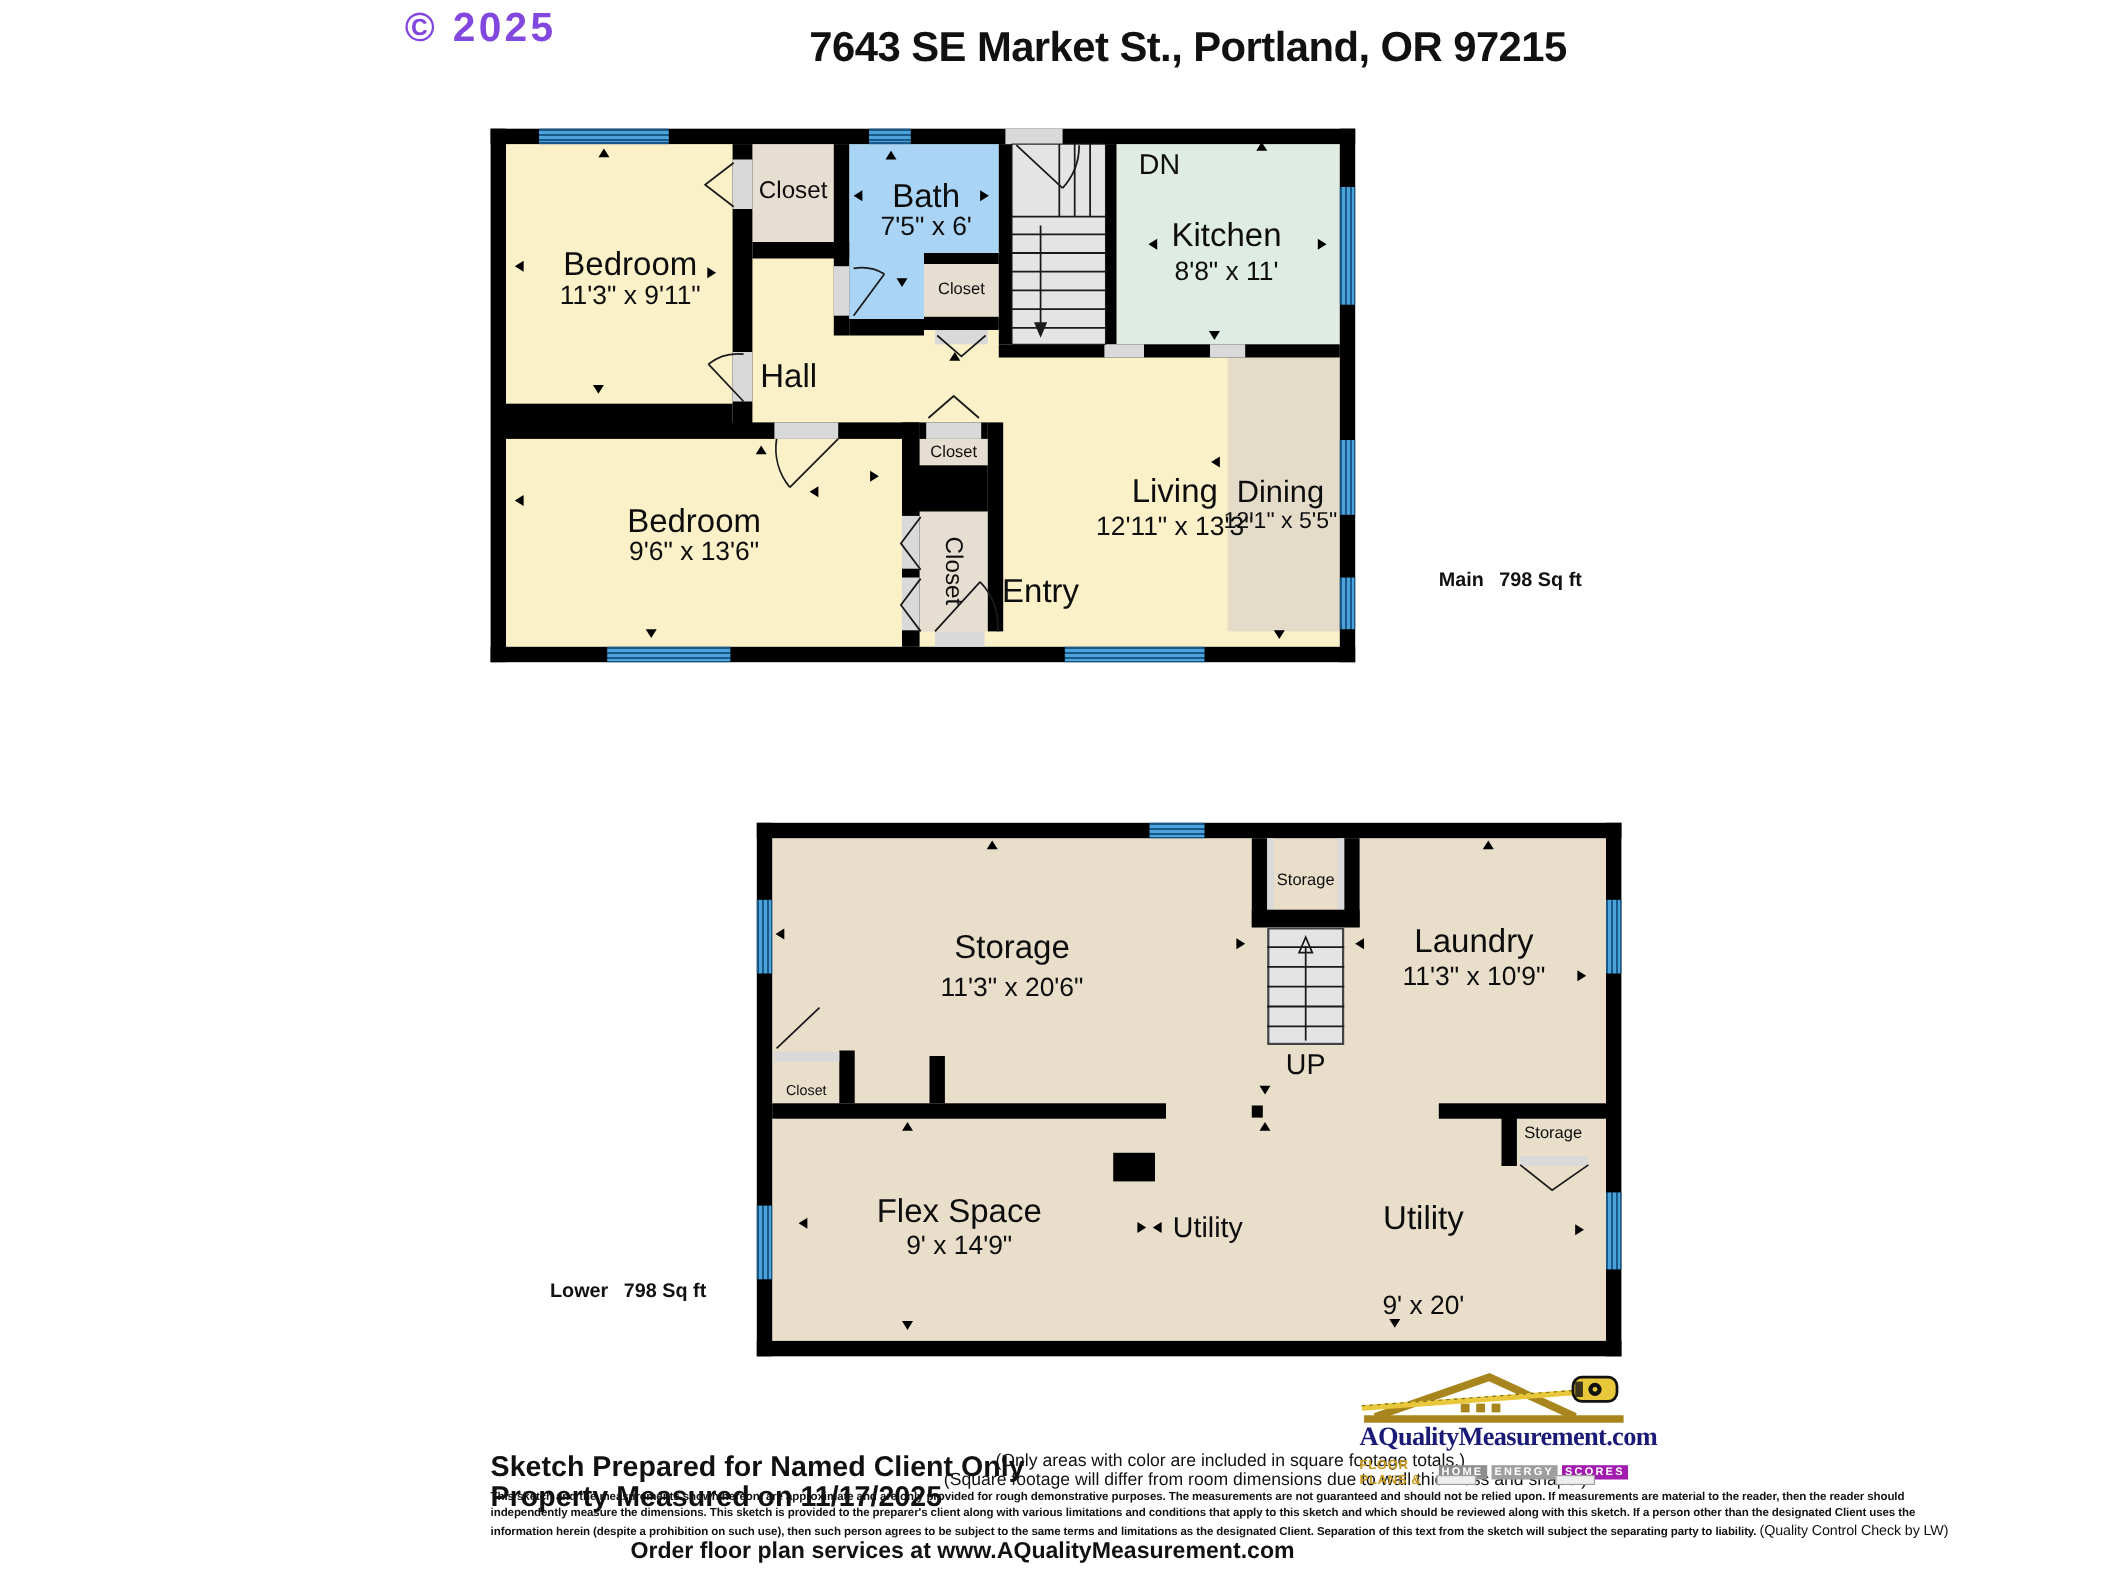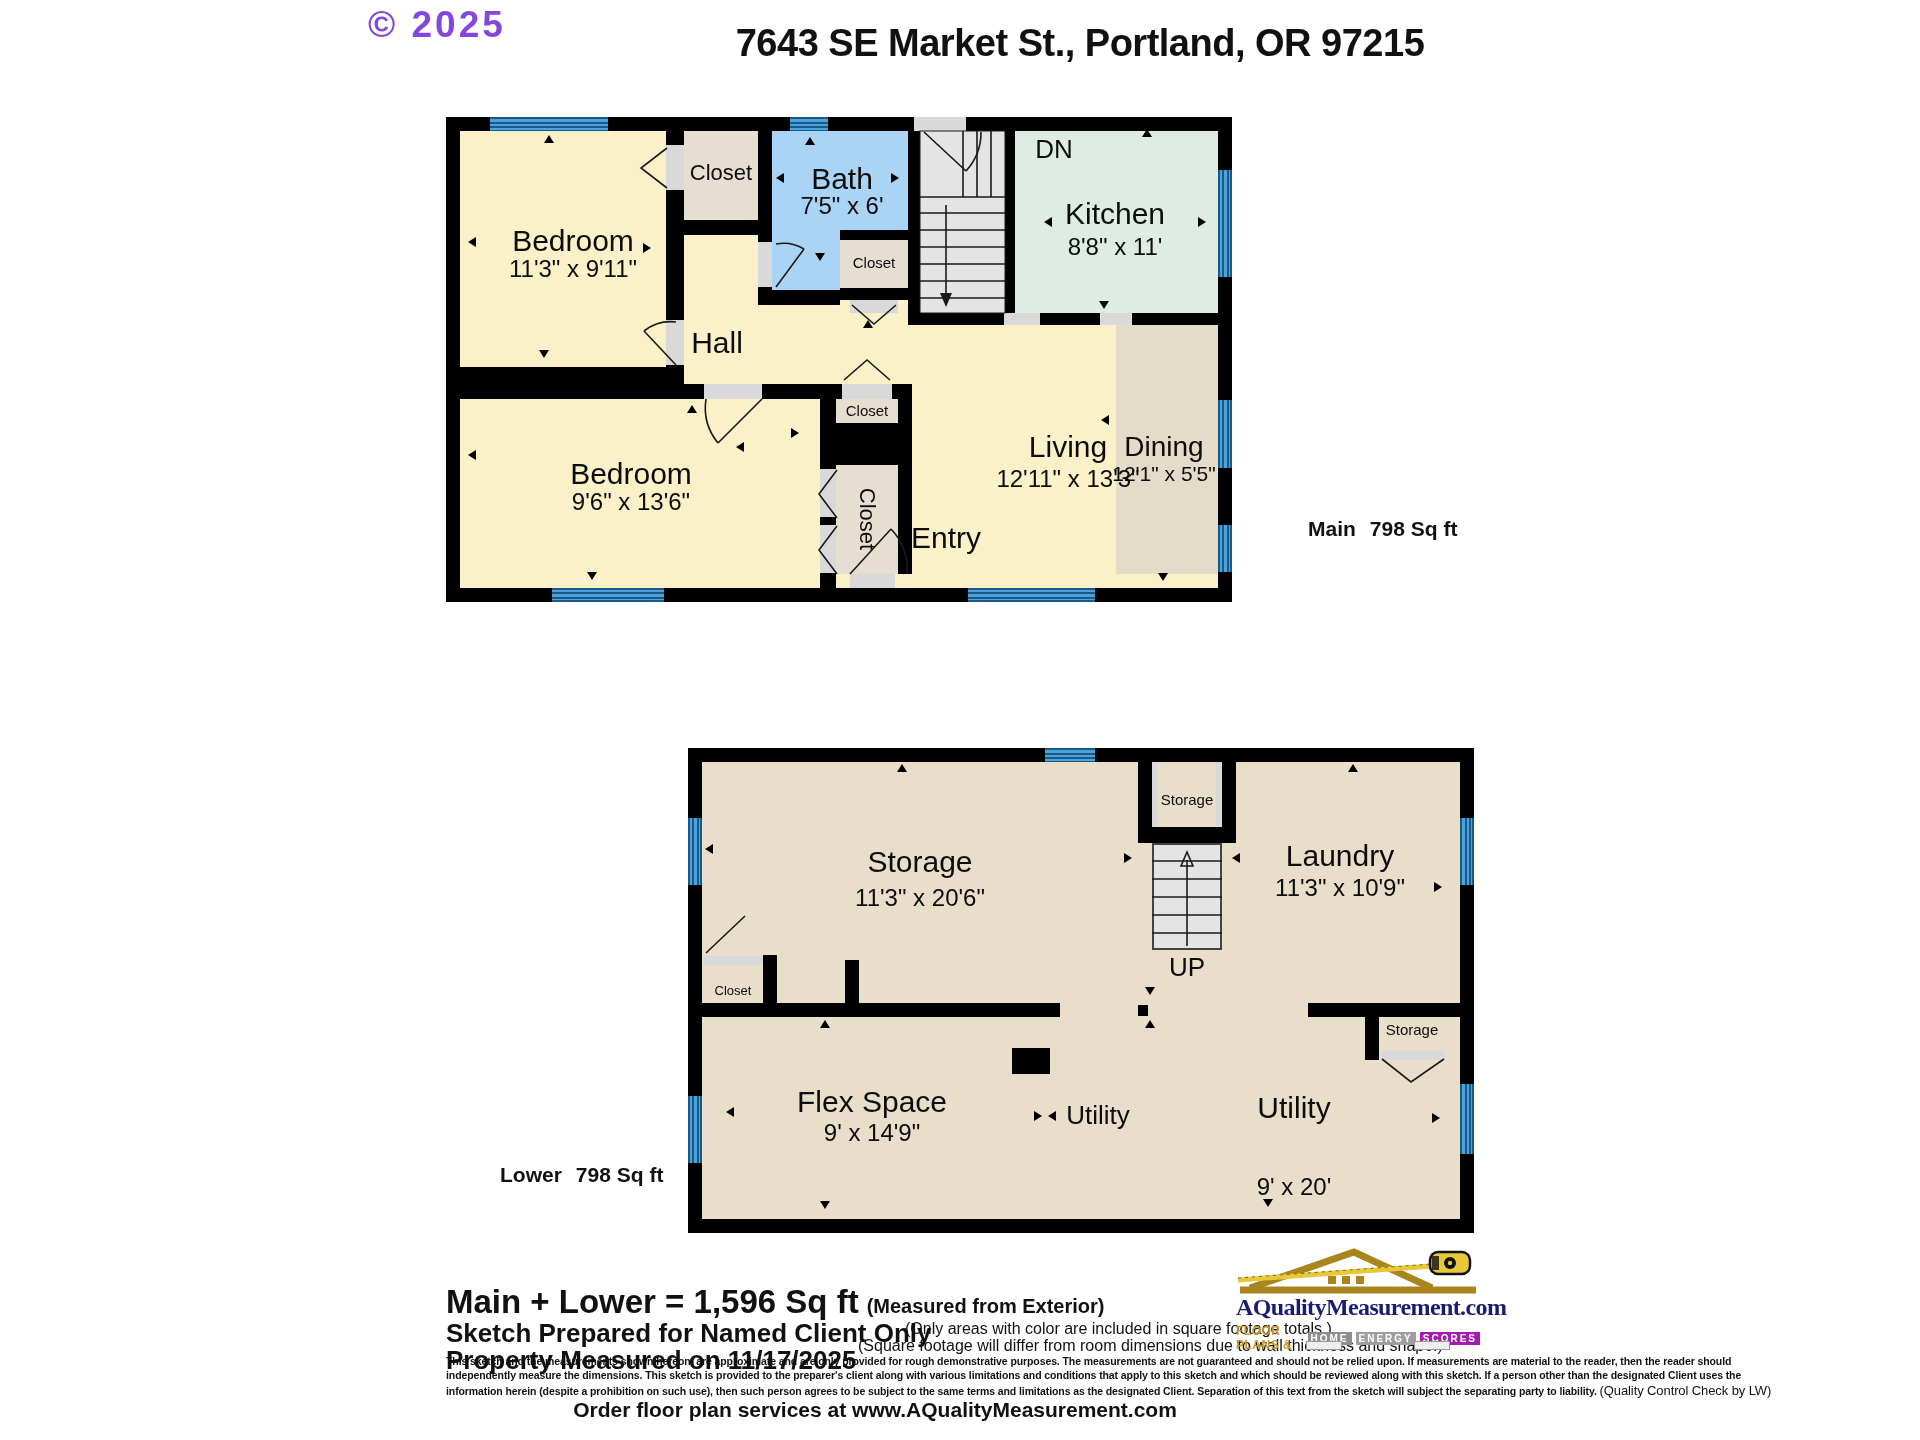--- a/index.html
+++ b/index.html
@@ -17,21 +17,21 @@
   .svgov{position:absolute;left:0;top:0;pointer-events:none;}
   
   .lbl{position:absolute;transform:translate(-50%,-50%);white-space:nowrap;text-align:center;color:#0d0d0d;line-height:1.05;}
   .rname{font-size:30px;}
   .rdims{font-size:24px;}
   .sm{font-size:15px;}
   .med{font-size:22px;}
   .tiny{font-size:13px;}
   .rot90{transform:translate(-50%,-50%) rotate(90deg);}
   .dnup{font-size:26px;}
-  .arealbl{position:absolute;font-weight:bold;font-size:21px;white-space:nowrap;}
+  .arealbl{position:absolute;font-weight:bold;font-size:18px;white-space:nowrap;}
   .arealbl b{margin-right:14px;}
   
   .ar{position:absolute;width:0;height:0;border-style:solid;}
   .ar.up{border-width:0 5px 8px 5px;border-color:transparent transparent #000 transparent;}
   .ar.down{border-width:8px 5px 0 5px;border-color:#000 transparent transparent transparent;}
   .ar.left{border-width:5px 8px 5px 0;border-color:transparent #000 transparent transparent;}
   .ar.right{border-width:5px 0 5px 8px;border-color:transparent transparent transparent #000;}
   
   .porch{position:absolute;left:735px;top:602px;width:166px;height:108px;background:#fff;border:3px solid #000;box-sizing:border-box;}
   .porchline{position:absolute;left:0;width:100%;height:2px;background:#000;}
@@ -257,23 +257,20 @@
     <div class="ar left" style="left:360px;top:363px;"></div>
     <div class="ar down" style="left:132px;top:453px;"></div>
     <div class="ar down" style="left:575px;top:451px;"></div>
     <div class="ar right" style="left:744px;top:365px;"></div>
   </div>
 
   <div class="arealbl" style="left:500px;top:1163px;">
     <b>Lower</b><span>798 Sq ft</span>
   </div>
 
-  <div class="ft-total">
-    <span>Main + Lower = 1,596 Sq ft</span><span class="note">(Measured from Exterior)</span>
-  </div>
   <div class="ft-line2">Sketch Prepared for Named Client Only</div>
   <div class="ft-line3">Property Measured on 11/17/2025</div>
   <div class="ft-note1">(Only areas with color are included in square footage totals.)</div>
   <div class="ft-note2">(Square footage will differ from room dimensions due to wall thickness and shape.)</div>
   <div class="ft-d" style="top:1355px;">This sketch and the measurements shown hereon, are approximate and are only provided for rough demonstrative purposes.  The measurements are not guaranteed and should not be relied upon.  If measurements are material to the reader, then the reader should</div>
   <div class="ft-d" style="top:1369px;">independently measure the dimensions.  This sketch is provided to the preparer's client along with various limitations and conditions that apply to this sketch and which should be reviewed along with this sketch.  If a person other than the designated Client uses the</div>
   <div class="ft-d" style="top:1383px;">
     <span>information herein (despite a prohibition on such use), then such person agrees to be subject to the same terms and limitations as the designated Client.  Separation of this text from the sketch will subject the separating party to liability. </span><span class="qc">(Quality Control Check by LW)</span>
   </div>
   <div class="ft-order">Order floor plan services at www.AQualityMeasurement.com</div>

